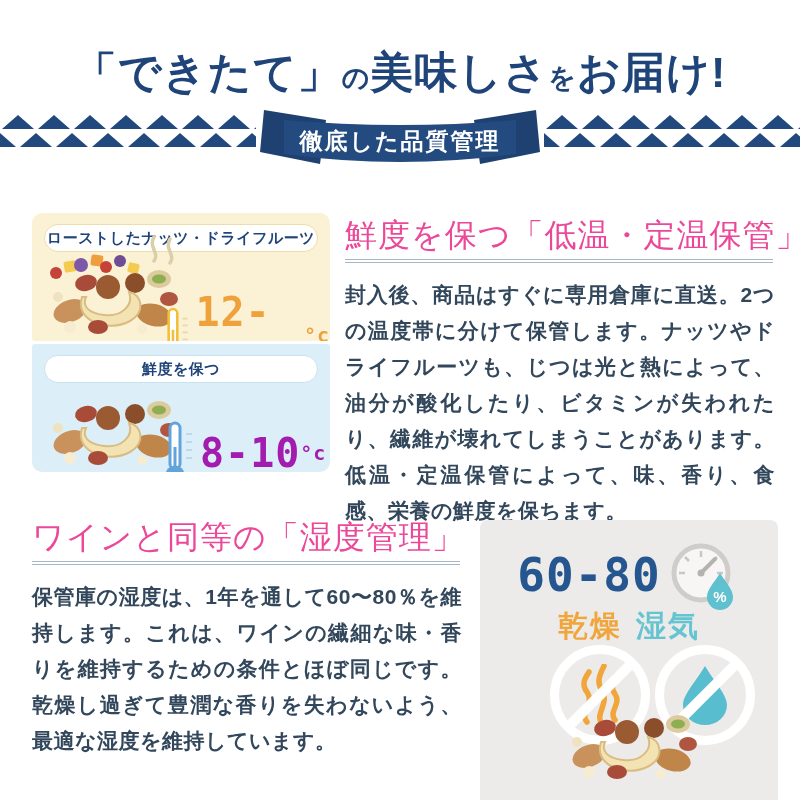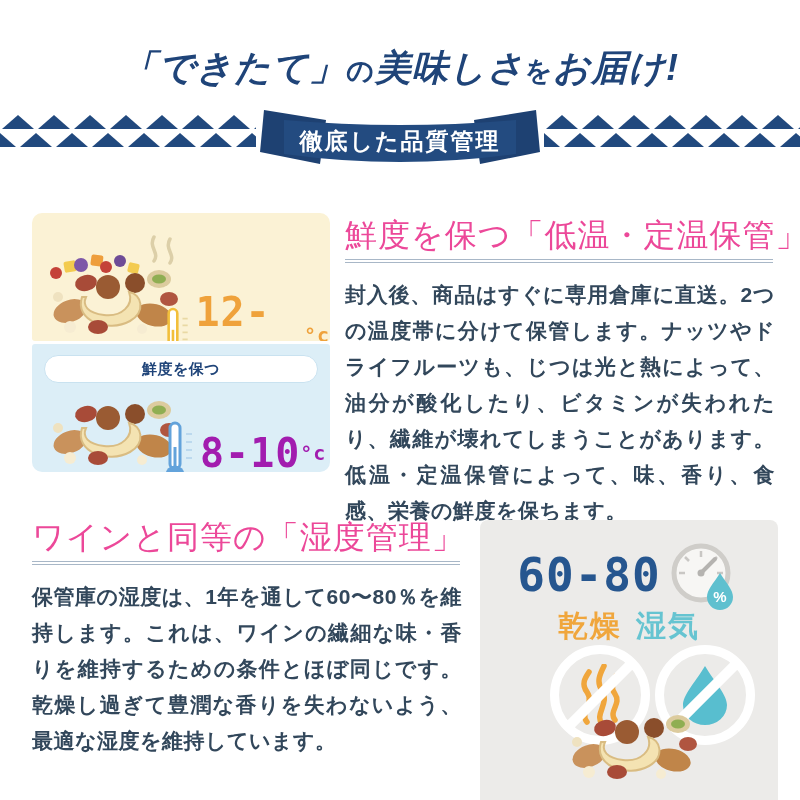--- a/index.html
+++ b/index.html
@@ -2,21 +2,21 @@
 <html><head>
 <meta charset="utf-8">
 <style>
   * { margin:0; padding:0; box-sizing:border-box; }
   body { background:#fff; font-family:"Liberation Sans","DejaVu Sans",sans-serif; }
   .page { position:relative; width:800px; height:800px; background:#ffffff; overflow:hidden; }
 
   
   .main-title { position:absolute; top:44px; left:0; width:100%; text-align:center;
     color:#1F4479; font-weight:900; letter-spacing:1px; white-space:nowrap; }
-  .main-title .big   { font-size:36px;font-style:italic; }
+  .main-title .big   { font-size:43px; }
   .main-title .small { font-size:27px; }
 
   .tri-band { position:absolute; top:114px; }
   .tri-left  { left:0; }
   .tri-right { right:0; }
 
   .ribbon { position:absolute; top:108px; left:260px; }
   .ribbon text { font-family:"Liberation Sans","DejaVu Sans",sans-serif; }
 
   
@@ -132,20 +132,21 @@
       <polygon points="4,2 66,12 60,56 0,44"></polygon>
       <polygon points="276,2 214,12 220,56 280,44"></polygon>
     </g>
     <path d="M24,12 Q140,22 256,12 L256,46 Q140,62 24,46 Z" fill="#234B80"></path>
     <text x="140" y="41" text-anchor="middle" fill="#ffffff" font-size="23" font-weight="bold" letter-spacing="2">徹底した品質管理</text>
   </svg>
 
   <div class="temp-card">
 
     <div class="panel panel-roasted">
+      <div class="panel-pill">ローストしたナッツ・ドライフルーツ</div>
       <svg class="panel-art" width="160" height="108" viewBox="0 0 160 108">
         <g>
           <path d="M118,30 c6,-8 -6,-14 0,-24" stroke="#DCCFA8" stroke-width="3.5" fill="none" stroke-linecap="round"></path>
           <path d="M134,32 c6,-8 -6,-14 0,-24" stroke="#DCCFA8" stroke-width="3.5" fill="none" stroke-linecap="round"></path>
         </g>
         <use href="#fruitbits"></use>
         <use href="#nutpile" transform="translate(0,6)"></use>
       </svg>
       <div class="temp-group">
         <svg width="34" height="66" viewBox="0 0 34 66">

